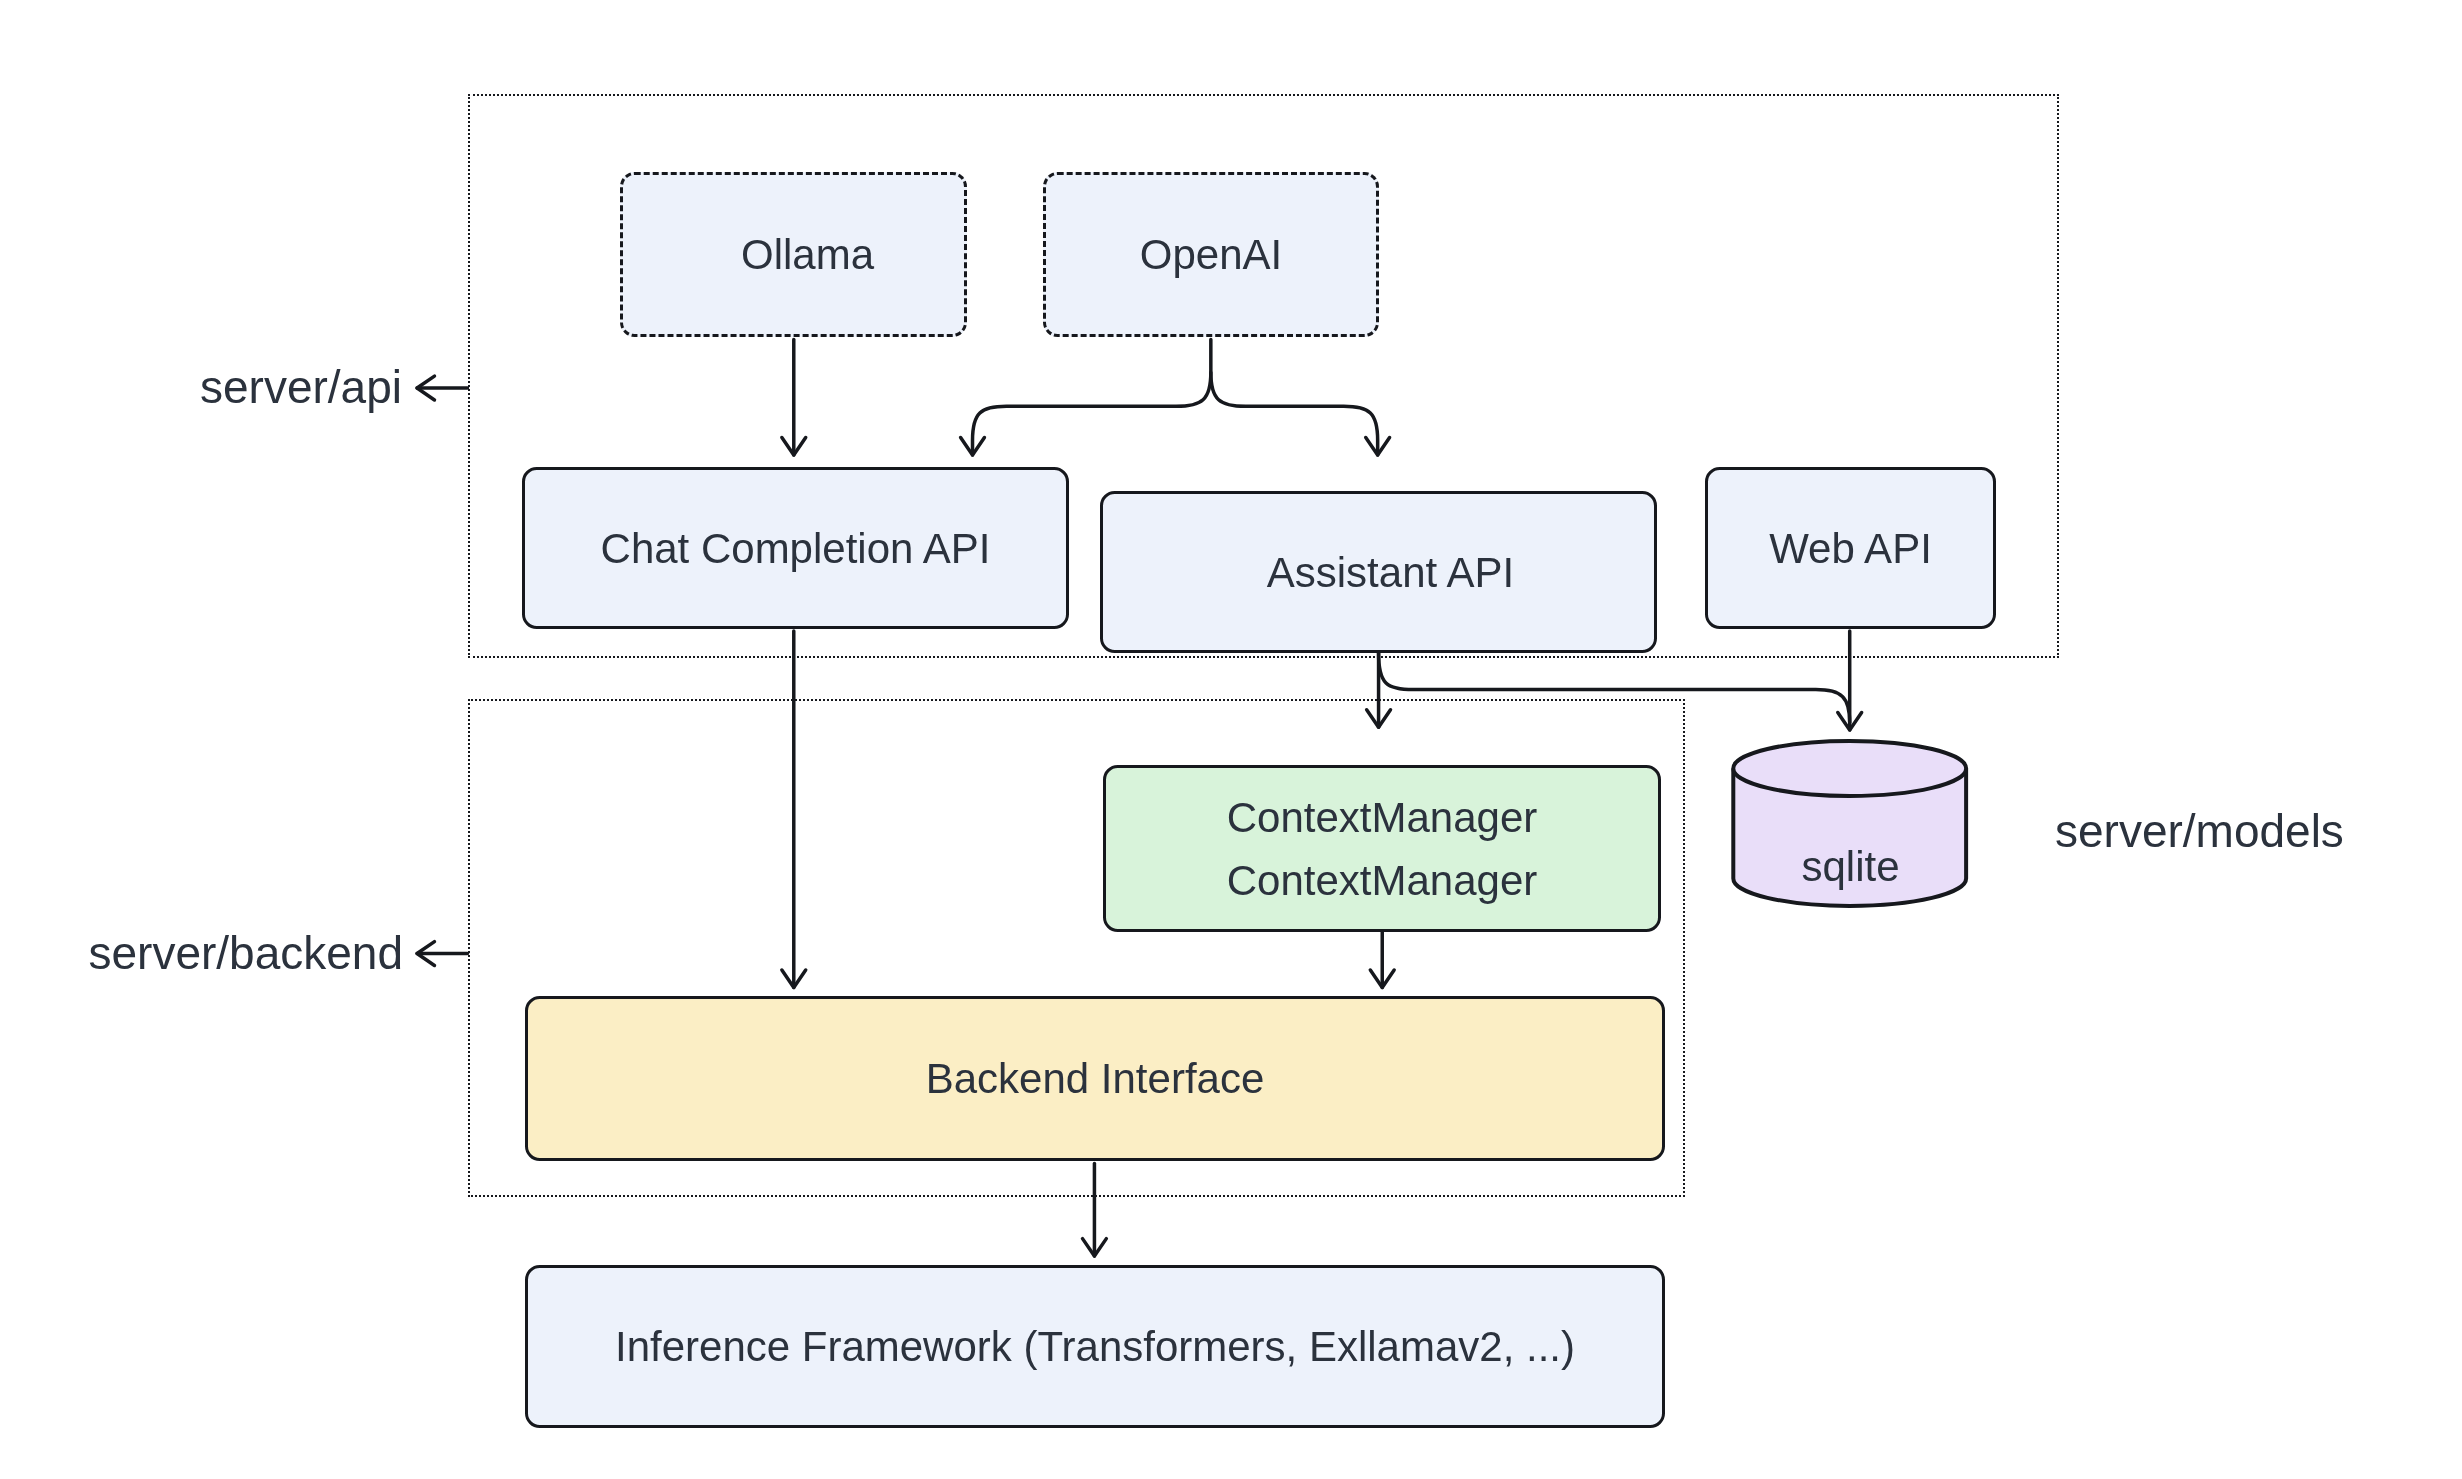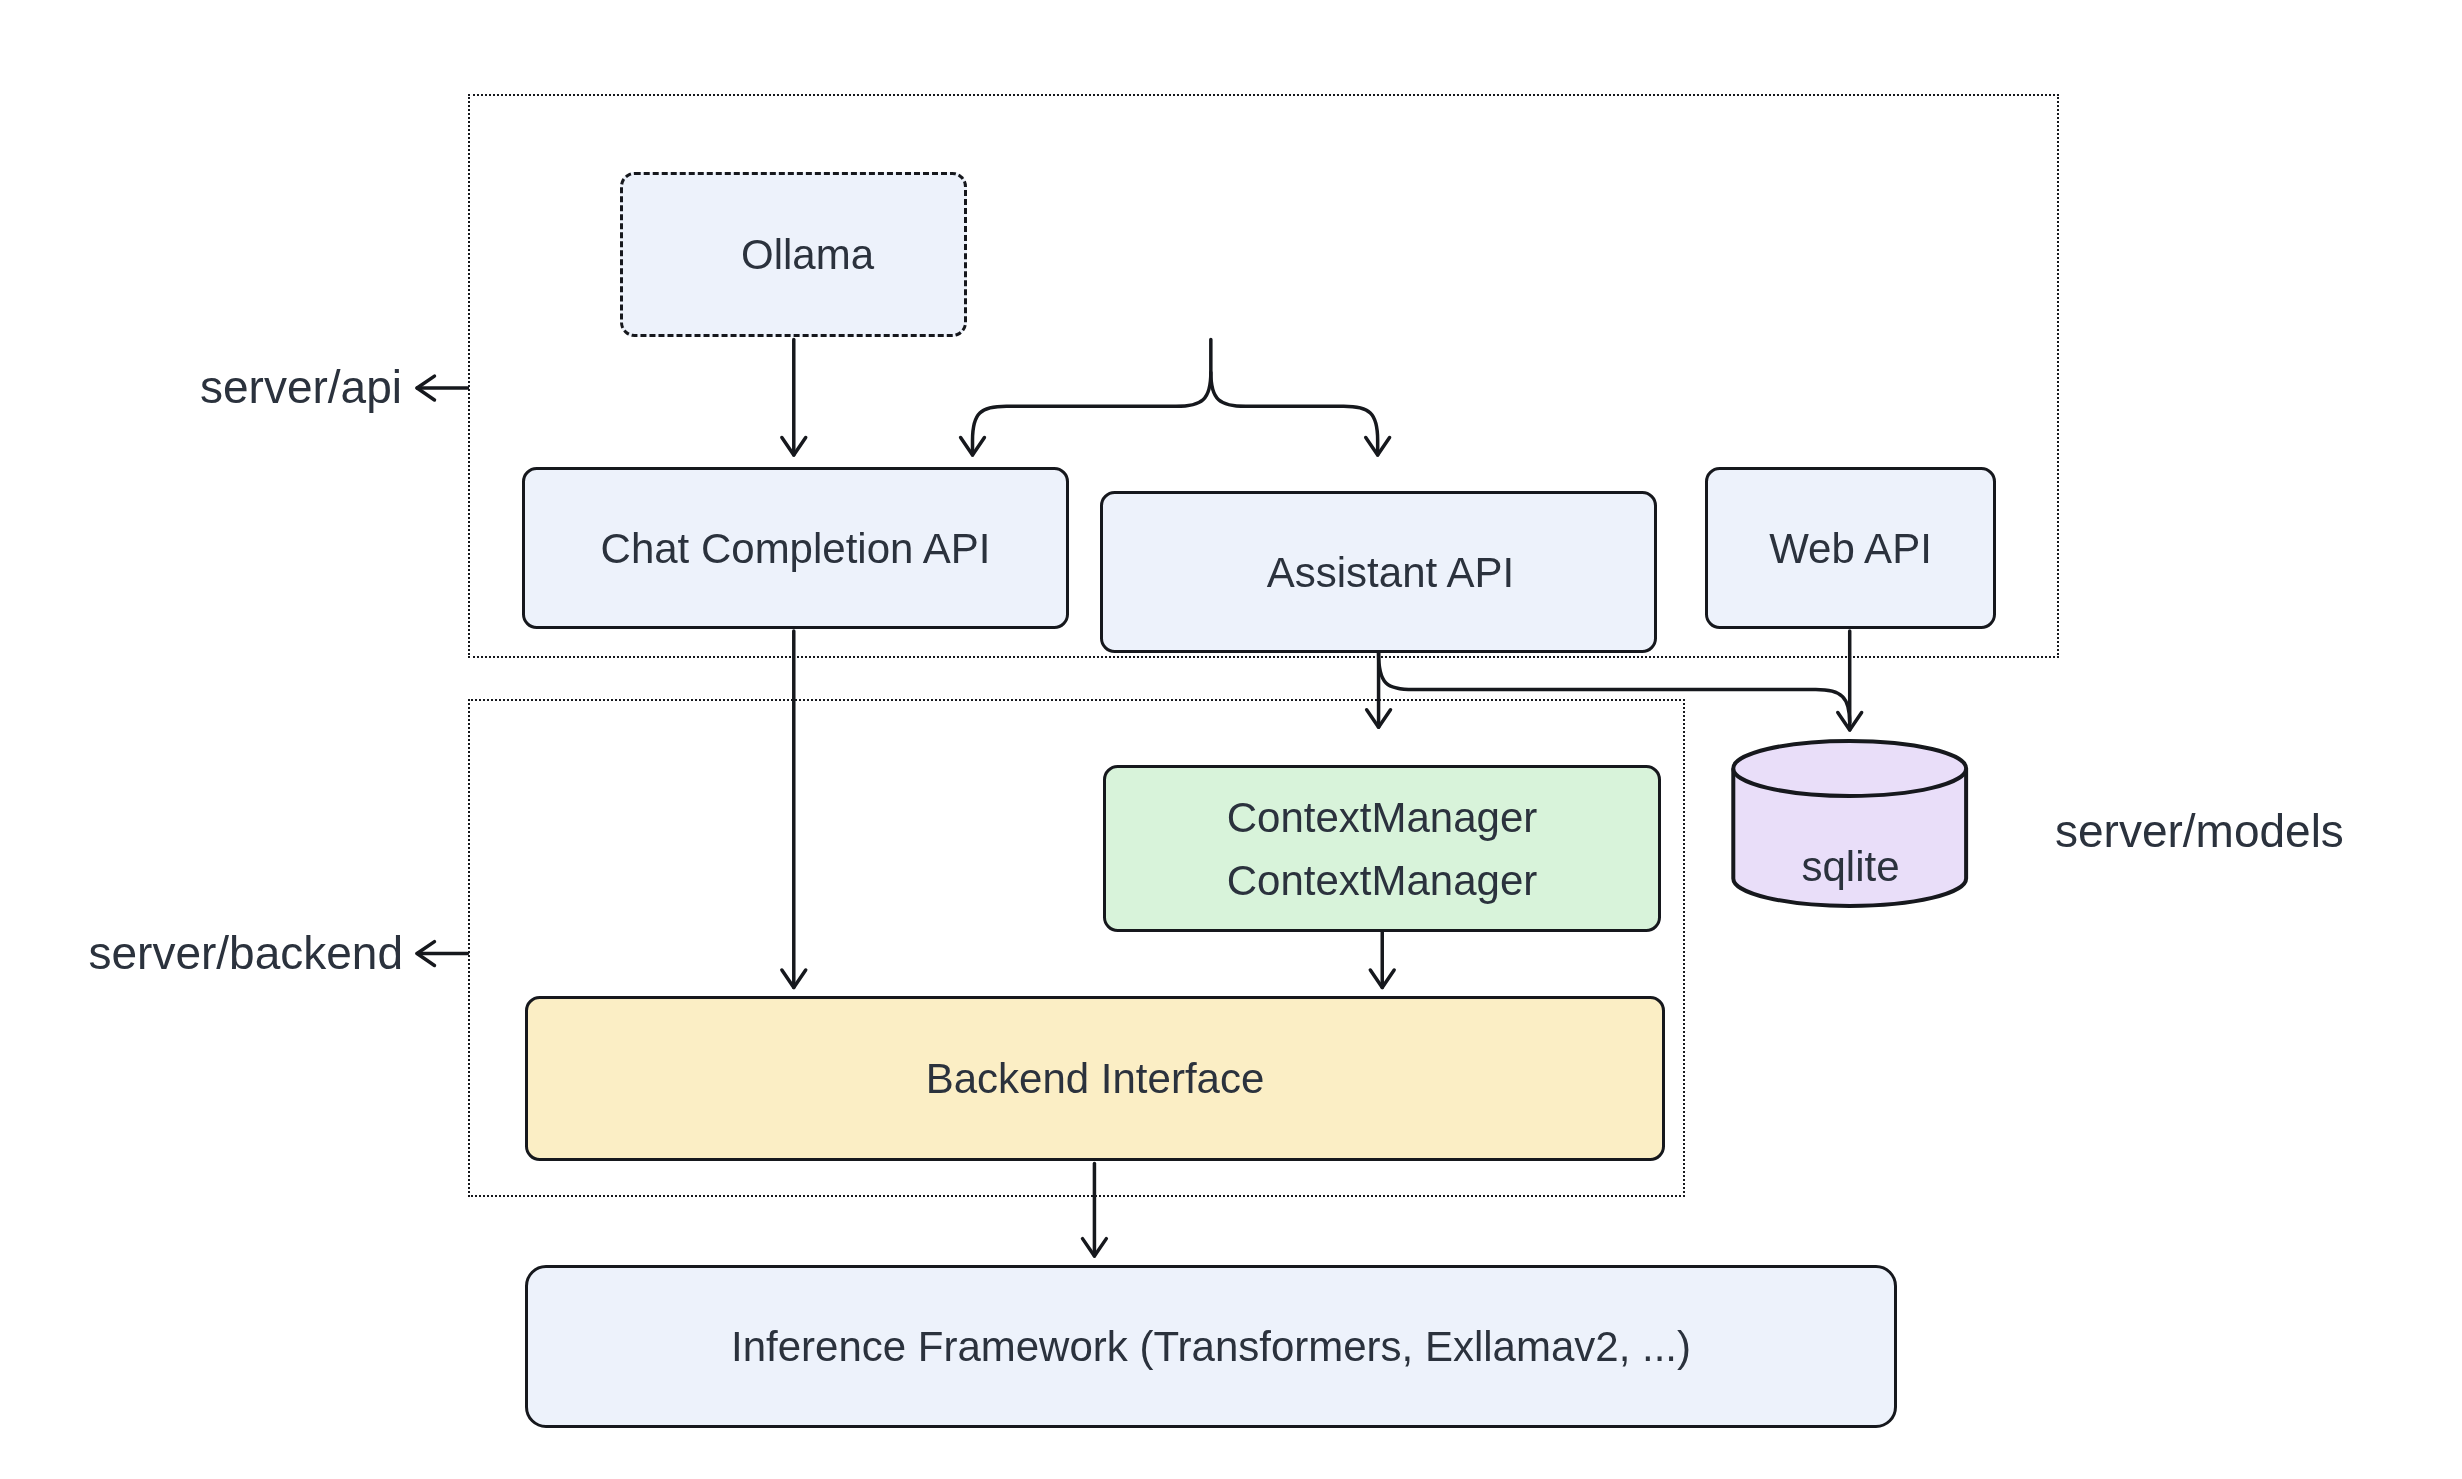--- a/index.html
+++ b/index.html
@@ -118,20 +118,23 @@
     <g stroke="#16181d" stroke-width="4">
       <path d="M 1891 838 L 1891 958 A 127 30 0 0 0 2145 958 L 2145 838" fill="#e9def9"></path>
       <ellipse cx="2018" cy="838" rx="127" ry="30" fill="#e9def9"></ellipse>
     </g>
   </svg>
 
   <div class="node dashed fill-blue" style="left:620px; top:172px; width:347px; height:165px;padding-left:28px;">
     <span>Ollama</span>
   </div>
 
+  <div class="node dashed fill-blue" style="left:1043px; top:172px; width:336px; height:165px;">
+    <span>OpenAI</span>
+  </div>
 
   <div class="node fill-blue" style="left:522px; top:467px; width:547px; height:162px;">
     <span>Chat Completion API</span>
   </div>
 
   <div class="node fill-blue" style="left:1100px; top:491px; width:557px; height:162px;padding-left:24px;">
     <span>Assistant API</span>
   </div>
 
   <div class="node fill-blue" style="left:1705px; top:467px; width:291px; height:162px;">
@@ -140,21 +143,21 @@
 
   <div class="node fill-green" style="left:1103px; top:736px; width:558px; height:167px;">
     <span>ContextManager</span>
     <span>ContextManager</span>
   </div>
 
   <div class="node fill-yellow" style="left:525px; top:996px; width:1140px; height:165px;">
     <span>Backend Interface</span>
   </div>
 
-  <div class="node fill-blue" style="left:525px; top:1265px; width:1372px; height:163px;border-radius:21px;">
+  <div class="node fill-blue" style="left:525px; top:1265px; width:1140px; height:163px;">
     <span>Inference Framework (Transformers, Exllamav2, ...)</span>
   </div>
 
   <div class="cyl-label" style="left:1734px; top:835px; width:233px;">sqlite</div>
 
   <div class="side-label align-right" style="left:138px; top:359px; width:264px;">server/api</div>
 
   <div class="side-label align-right" style="left:73px; top:925px; width:330px;">server/backend</div>
 
   <div class="side-label" style="left:2055px; top:803px; width:385px;">server/models</div>

